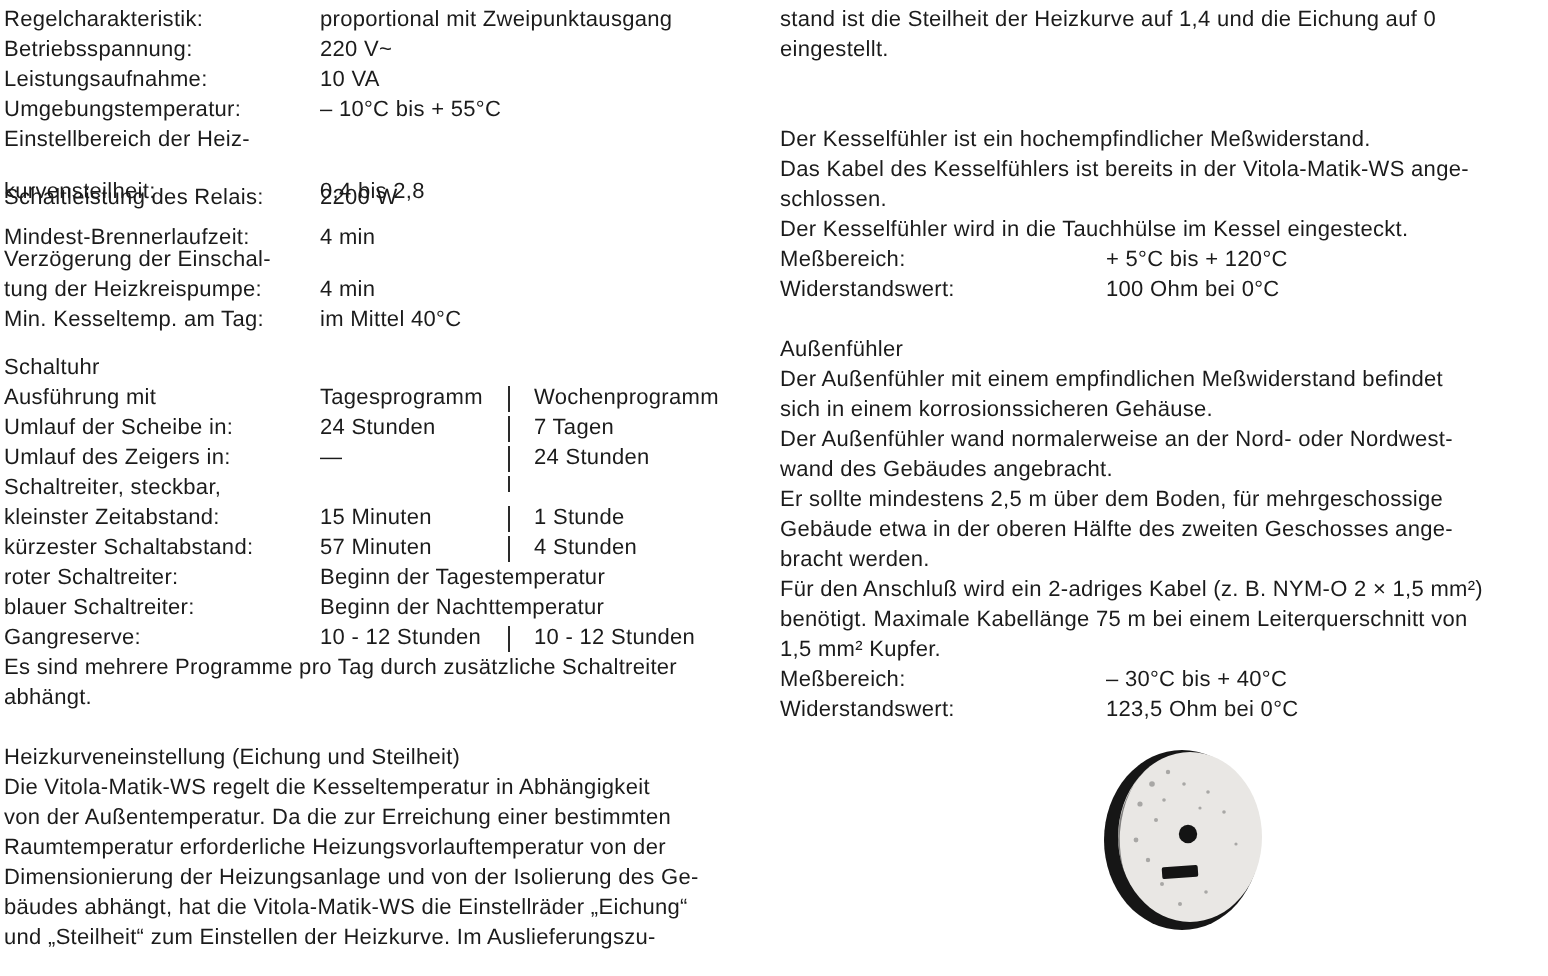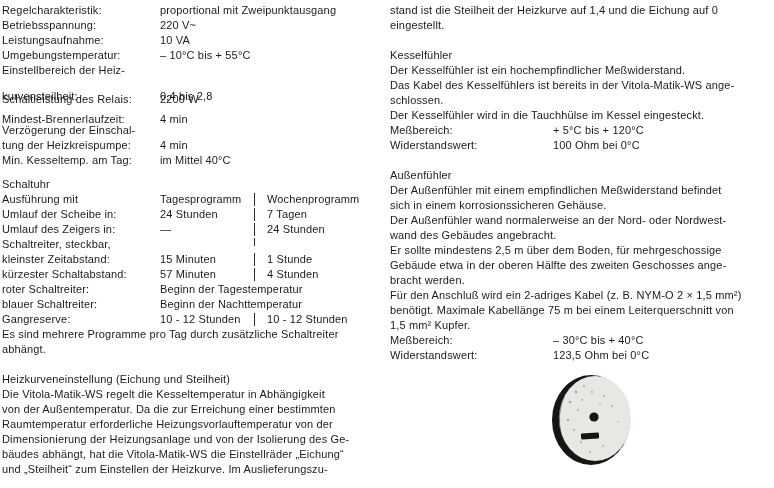--- a/index.html
+++ b/index.html
@@ -138,21 +138,20 @@
     <div class="line" style="top:417px">Raumtemperatur erforderliche Heizungsvorlauftemperatur von der</div>
     <div class="line" style="top:432px">Dimensionierung der Heizungsanlage und von der Isolierung des Ge-</div>
     <div class="line" style="top:447px">bäudes abhängt, hat die Vitola-Matik-WS die Einstellräder „Eichung“</div>
     <div class="line" style="top:462px">und „Steilheit“ zum Einstellen der Heizkurve. Im Auslieferungszu-</div>
   </div>
 
   <div id="col-right" class="col">
     <div class="line" style="top:3px">stand ist die Steilheit der Heizkurve auf 1,4 und die Eichung auf 0</div>
     <div class="line" style="top:18px">eingestellt.</div>
 
-    <div class="line heading" style="top:48px">Kesselfühler</div>
     <div class="line" style="top:63px">Der Kesselfühler ist ein hochempfindlicher Meßwiderstand.</div>
     <div class="line" style="top:78px">Das Kabel des Kesselfühlers ist bereits in der Vitola-Matik-WS ange-</div>
     <div class="line" style="top:93px">schlossen.</div>
     <div class="line" style="top:108px">Der Kesselfühler wird in die Tauchhülse im Kessel eingesteckt.</div>
     <div class="line" style="top:123px">
         <span class="lbl">Meßbereich:</span>
         <span class="val2">+ 5°C bis + 120°C</span>
       </div>
     <div class="line" style="top:138px">
         <span class="lbl">Widerstandswert:</span>

